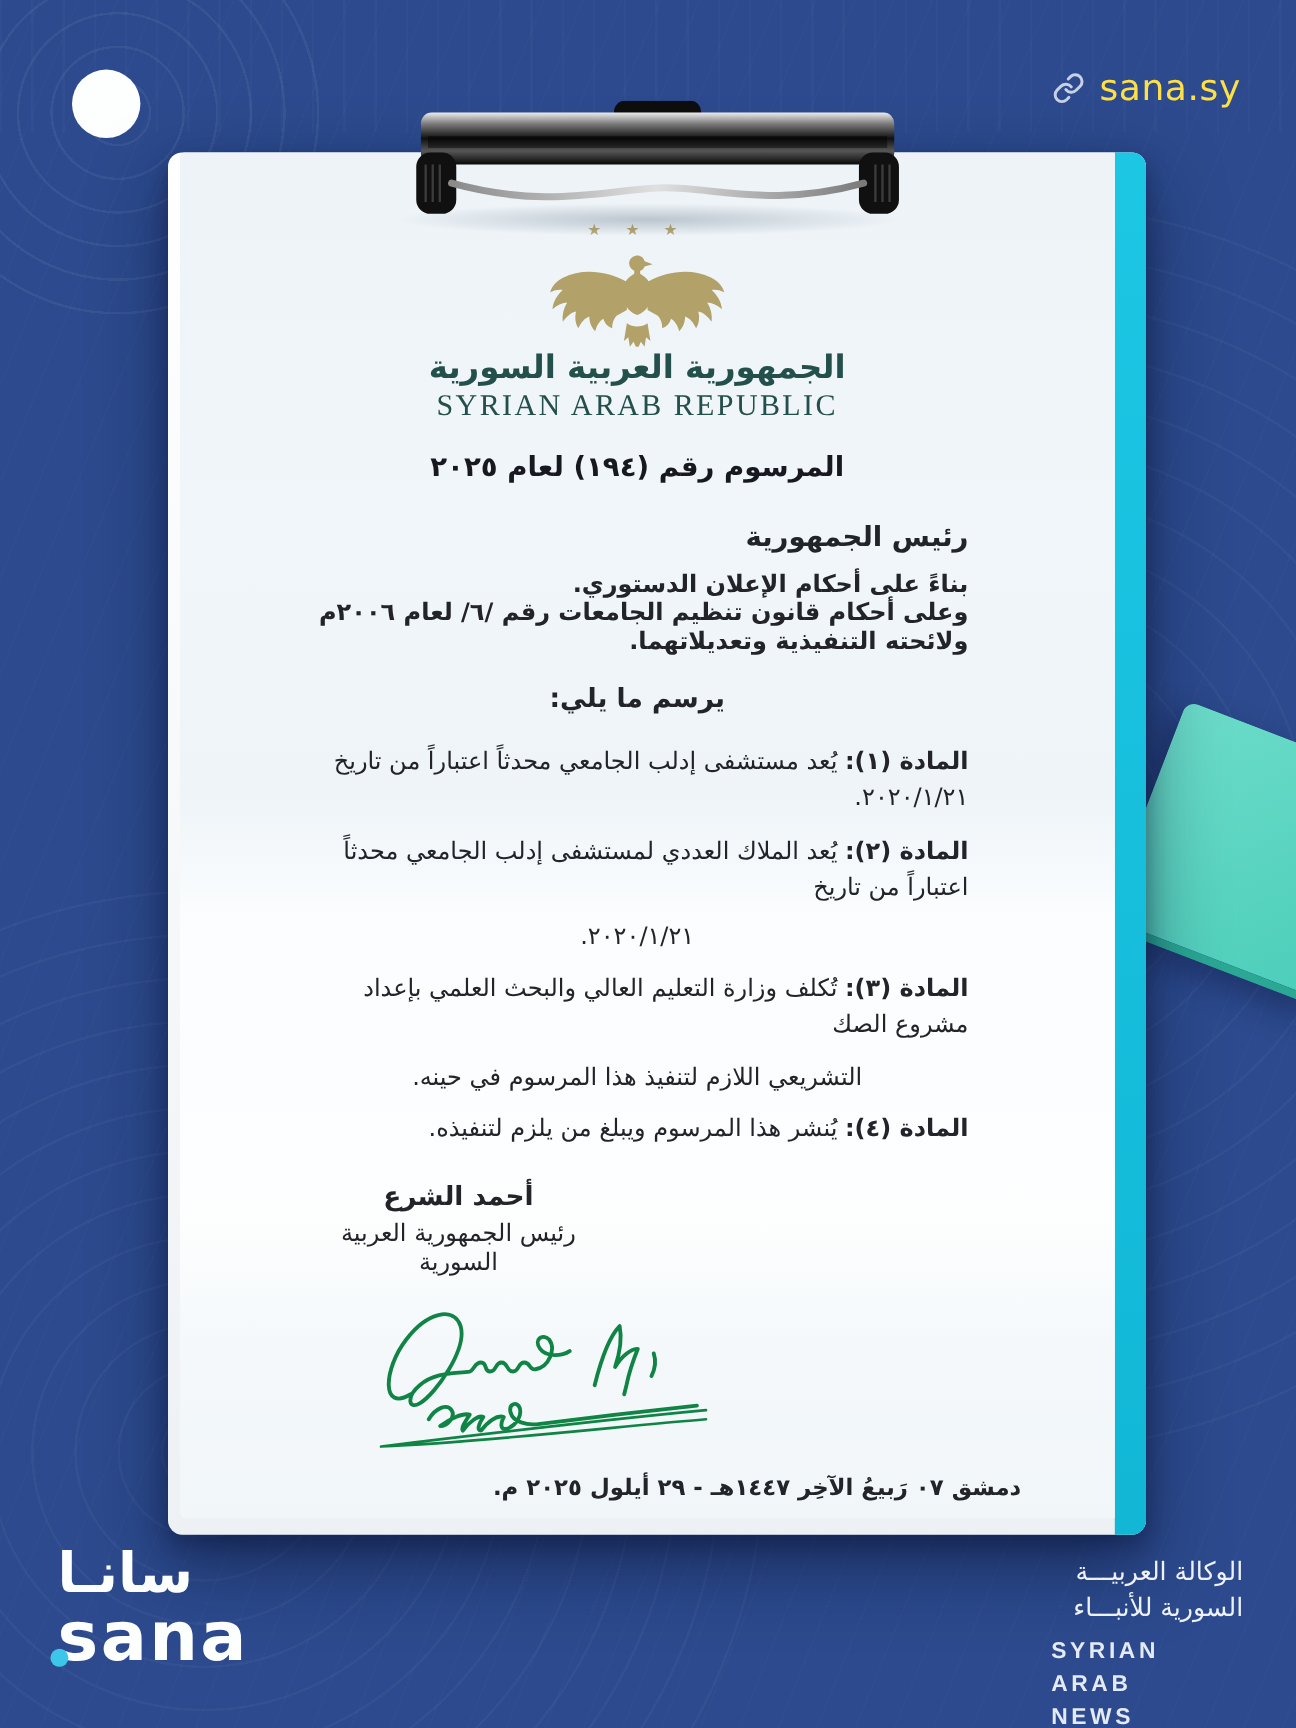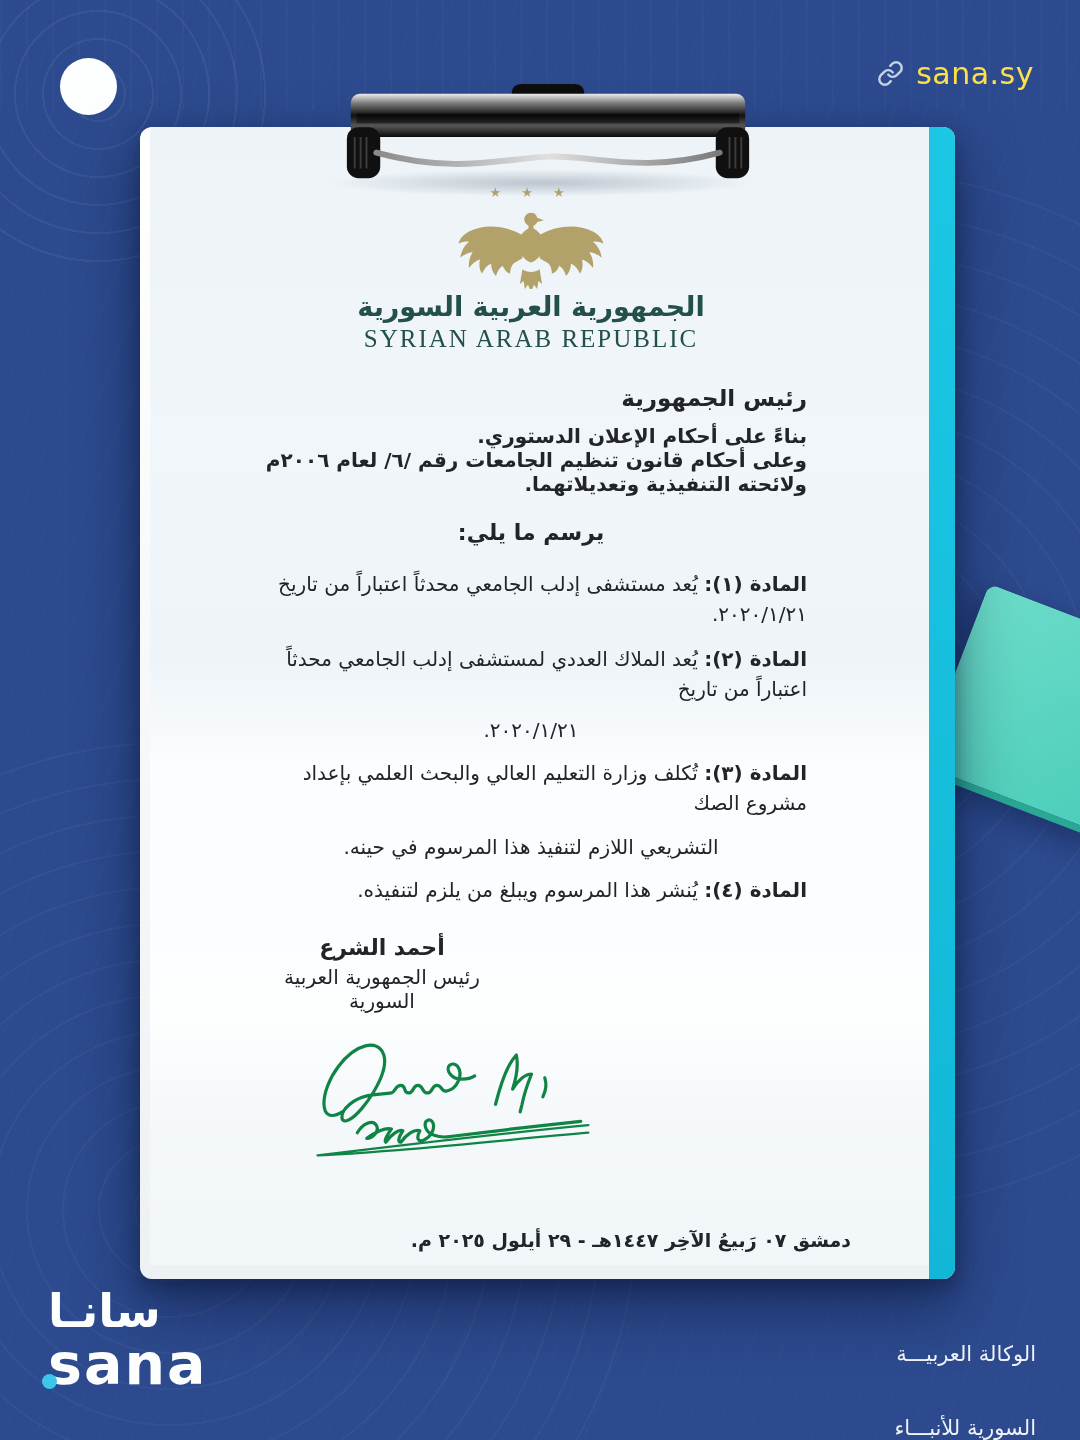--- a/index.html
+++ b/index.html
@@ -83,21 +83,21 @@
 
   
   .sana-logo { position:absolute; left:48px; top:1288px; color:#fdfefe; line-height:1; }
   .sana-logo .ar { display:block; font-size:46px; font-weight:bold; letter-spacing:2px; }
   .sana-logo .latin { position:relative; display:block; font-size:57px; font-weight:bold;
     letter-spacing:2px; margin-top:2px; }
   .sana-logo .dot { position:absolute; left:-6px; bottom:4px; width:15px; height:15px;
     border-radius:50%; background:#3cc6ea; }
 
   .agency { position:absolute; right:44px; top:1295px; width:160px; color:#eef2f8; }
-  .agency .ar { display:block; text-align:right; font-size:21px; line-height:1.45; direction:rtl;margin-top:44px; }
+  .agency .ar { display:block; text-align:right; font-size:21px; line-height:1.45; direction:rtl; }
   .agency .en { display:block; text-align:left; font-size:19px; font-weight:bold;
     letter-spacing:3px; line-height:1.45; margin-top:7px; color:#e4eaf3;
     font-family:"Liberation Sans", sans-serif; }
 </style>
 </head>
 <body>
 
 <div class="stage">
   <div class="rings r1"></div>
   <div class="rings r2"></div>
@@ -133,20 +133,21 @@
             <path d="M120,16 c5,0 9,3 10,8 l11,4 -11,3 c-1,3 -3,5 -6,6 l0,4 c10,6 16,14 16,24 l0,2 c0,14 -8,26 -20,30 c-12,-4 -20,-16 -20,-30 l0,-2 c0,-10 6,-18 16,-24 l0,-4 c-4,-2 -7,-6 -7,-10 c0,-6 5,-11 11,-11 z"></path>
             <path id="wingR" d="M134,52 c28,-16 62,-18 86,-6 c10,5 16,12 18,20 c-6,-3 -12,-4 -17,-3 c8,7 13,16 14,26 c-7,-6 -14,-9 -20,-9 c5,8 7,17 6,26 c-6,-8 -12,-13 -18,-14 c2,8 1,16 -3,23 c-4,-8 -9,-14 -15,-16 c0,8 -3,15 -8,20 c-2,-8 -6,-14 -11,-17 c-2,6 -6,11 -12,13 c0,-7 -2,-13 -6,-17 l-14,-8 z"></path>
             <use href="#wingR" transform="translate(240,0) scale(-1,1)"></use>
             <path d="M106,108 l-4,24 6,-5 2,13 5,-7 5,11 5,-11 5,7 2,-13 6,5 -4,-24 c-8,6 -20,6 -28,0 z"></path>
           </g>
         </svg>
         <span class="name-ar">الجمهورية العربية السورية</span>
         <span class="name-en">SYRIAN ARAB REPUBLIC</span>
       </div>
 
+      <div class="d-title">المرسوم رقم (١٩٤) لعام ٢٠٢٥</div>
       <div class="d-issuer">رئيس الجمهورية</div>
       <div class="d-pre1">بناءً على أحكام الإعلان الدستوري.</div>
       <div class="d-pre2">وعلى أحكام قانون تنظيم الجامعات رقم /٦/ لعام ٢٠٠٦م ولائحته التنفيذية وتعديلاتهما.</div>
       <div class="d-enact">يرسم ما يلي:</div>
 
       <div class="article a1">
         <span class="art-label">المادة (١):</span>
         <span>يُعد مستشفى إدلب الجامعي محدثاً اعتباراً من تاريخ ٢٠٢٠/١/٢١.</span>
       </div>
 

